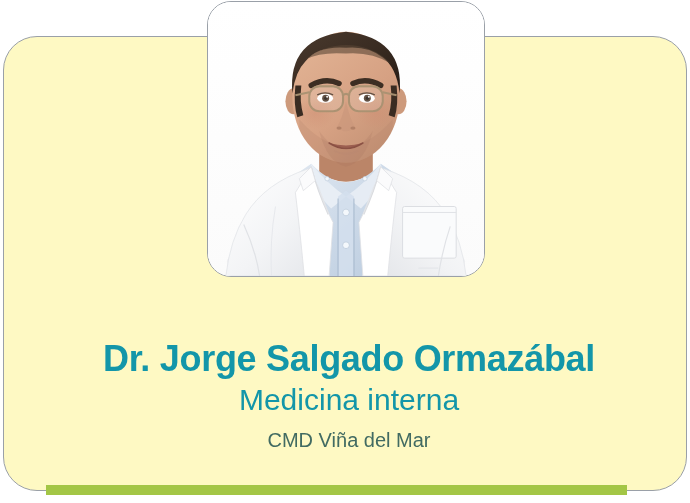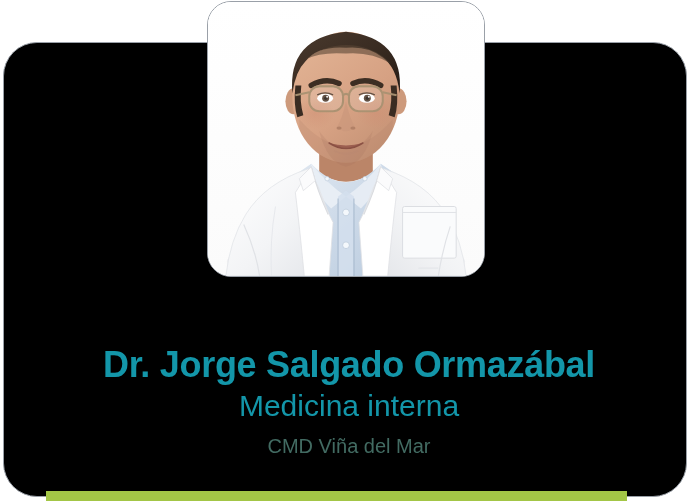--- a/index.html
+++ b/index.html
@@ -21,27 +21,27 @@
     top: 0;
     width: 690px;
     height: 503px;
     background: #ffffff;
   }
 
   
   .profile-card {
     position: absolute;
     left: 3px;
-    top: 42px;
+    top: 36px;
     width: 684px;
     height: 455px;
     box-sizing: border-box;
     border: 1.6px solid #9aa0a8;
     border-radius: 34px;
-    background: #000000;
+    background: #fef9c3;
   }
 
   
   .photo-frame {
     position: absolute;
     left: 207px;
     top: 1px;
     width: 278px;
     height: 276px;
     box-sizing: border-box;

